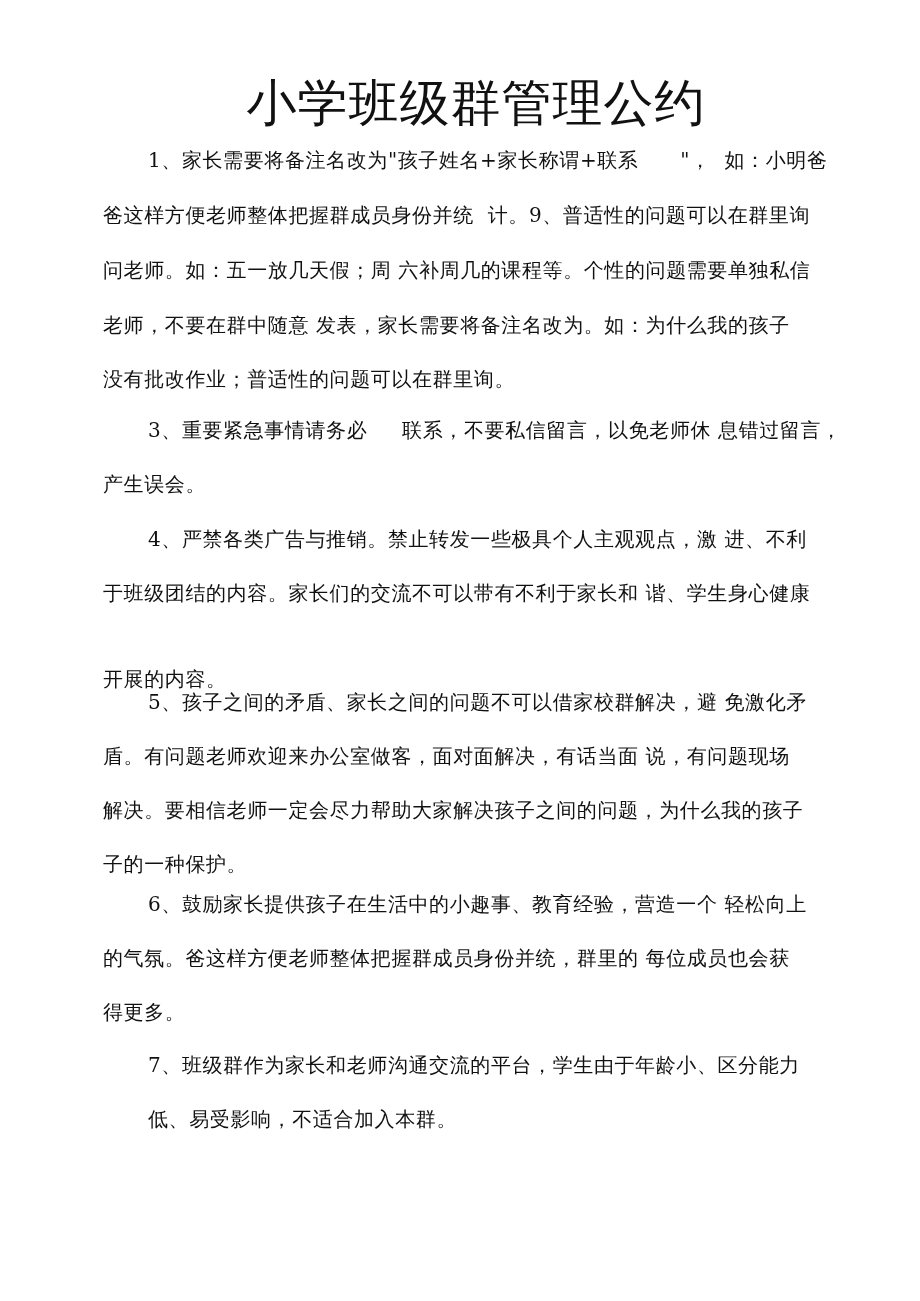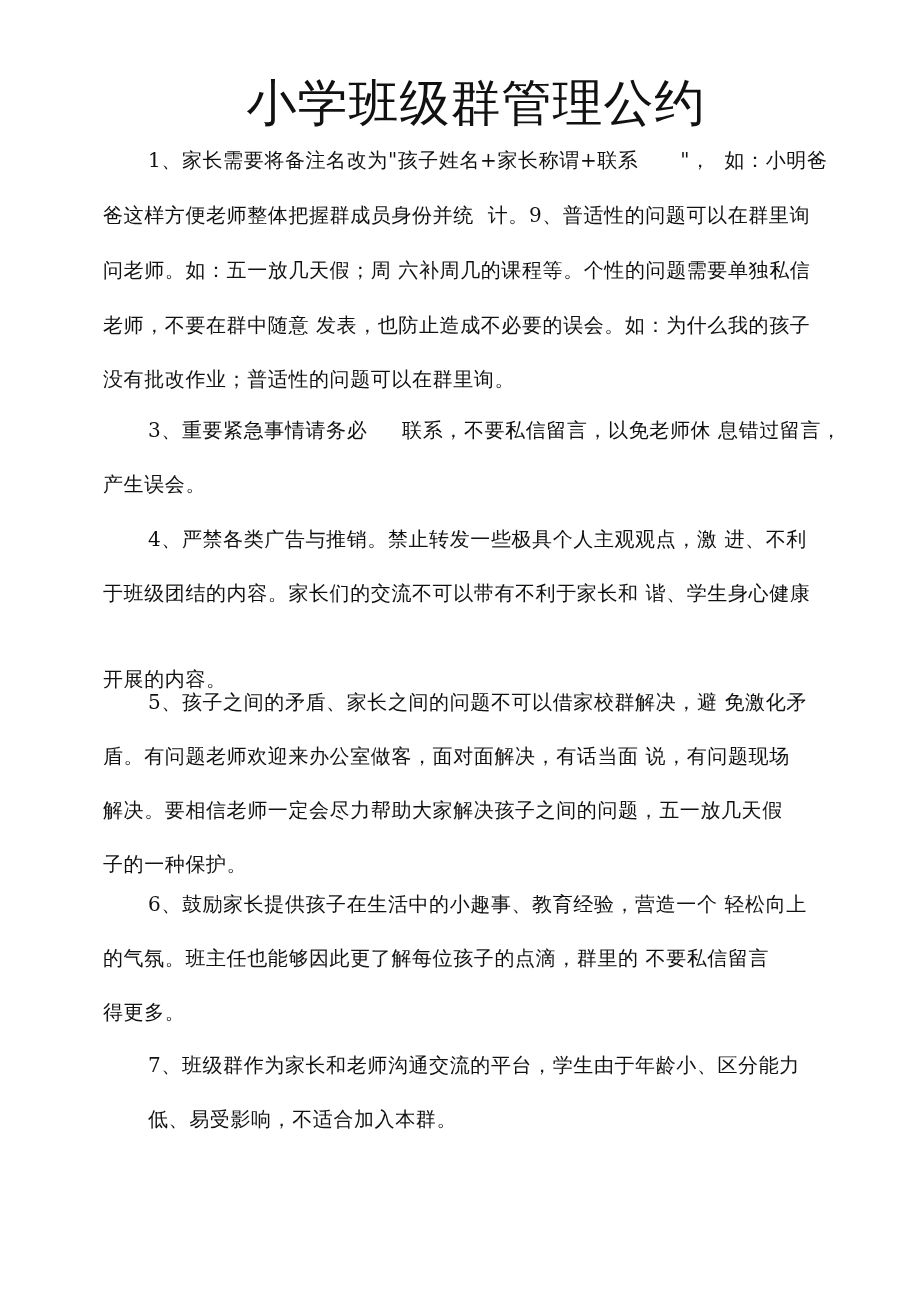--- a/index.html
+++ b/index.html
@@ -14,34 +14,34 @@
 </style>
 </head>
 <body>
 
 <div>
   <div class="title">小学班级群管理公约</div>
 
   <div class="line ind" style="top:145px">1、家长需要将备注名改为"孩子姓名+家长称谓+联系      "，  如：小明爸</div>
   <div class="line" style="top:200px">爸这样方便老师整体把握群成员身份并统  计。9、普适性的问题可以在群里询</div>
   <div class="line" style="top:255px">问老师。如：五一放几天假；周 六补周几的课程等。个性的问题需要单独私信</div>
-  <div class="line" style="top:310px">老师，不要在群中随意 发表，也防止造成不必要的误会。如：为什么我的孩子</div>
+  <div class="line" style="top:310px">老师，不要在群中随意 发表，家长需要将备注名改为。如：为什么我的孩子</div>
   <div class="line" style="top:364px">没有批改作业；普适性的问题可以在群里询。</div>
 
   <div class="line ind" style="top:415px">3、重要紧急事情请务必     联系，不要私信留言，以免老师休 息错过留言，</div>
   <div class="line" style="top:469px">产生误会。</div>
 
   <div class="line ind" style="top:524px">4、严禁各类广告与推销。禁止转发一些极具个人主观观点，激 进、不利</div>
   <div class="line" style="top:578px">于班级团结的内容。家长们的交流不可以带有不利于家长和 谐、学生身心健康</div>
   <div class="line" style="top:664px">开展的内容。</div>
 
   <div class="line ind" style="top:687px">5、孩子之间的矛盾、家长之间的问题不可以借家校群解决，避 免激化矛</div>
   <div class="line" style="top:741px">盾。有问题老师欢迎来办公室做客，面对面解决，有话当面 说，有问题现场</div>
-  <div class="line" style="top:795px">解决。要相信老师一定会尽力帮助大家解决孩子之间的问题，五一放几天假</div>
+  <div class="line" style="top:795px">解决。要相信老师一定会尽力帮助大家解决孩子之间的问题，为什么我的孩子</div>
   <div class="line" style="top:849px">子的一种保护。</div>
 
   <div class="line ind" style="top:889px">6、鼓励家长提供孩子在生活中的小趣事、教育经验，营造一个 轻松向上</div>
-  <div class="line" style="top:943px">的气氛。班主任也能够因此更了解每位孩子的点滴，群里的 不要私信留言</div>
+  <div class="line" style="top:943px">的气氛。爸这样方便老师整体把握群成员身份并统，群里的 每位成员也会获</div>
   <div class="line" style="top:997px">得更多。</div>
 
   <div class="line ind7" style="top:1050px">7、班级群作为家长和老师沟通交流的平台，学生由于年龄小、区分能力</div>
   <div class="line ind7" style="top:1104px">低、易受影响，不适合加入本群。</div>
 </div>
 
 </body></html>

